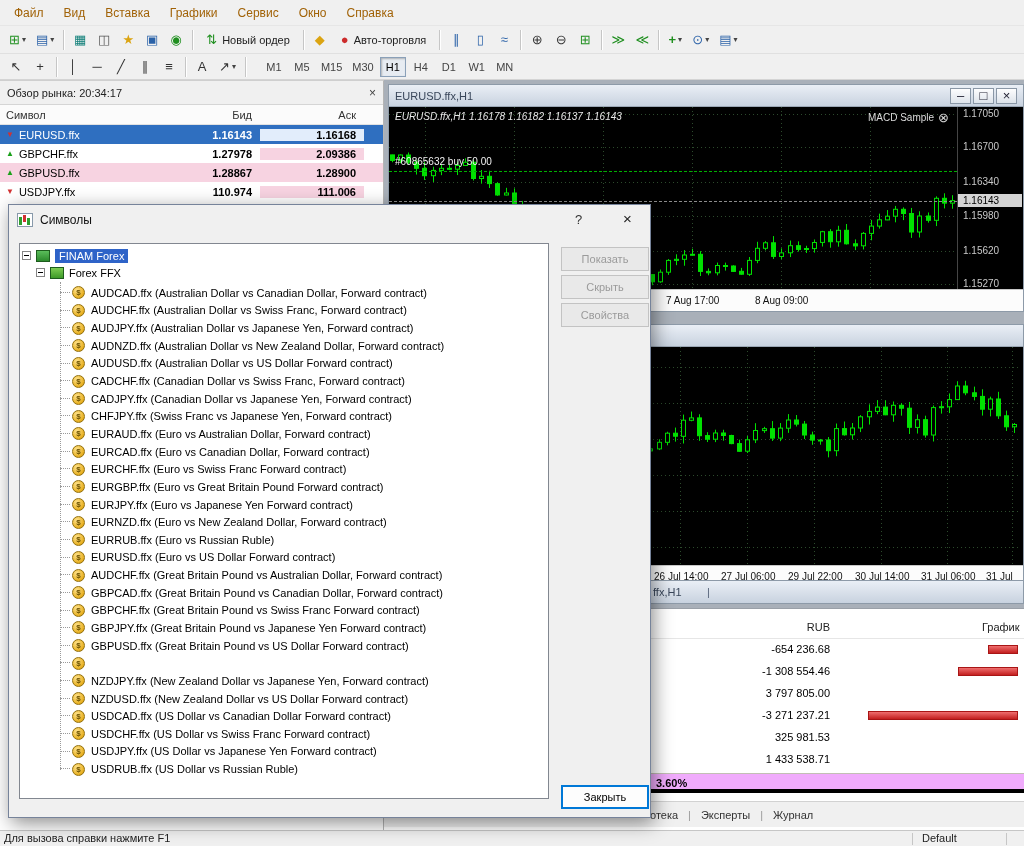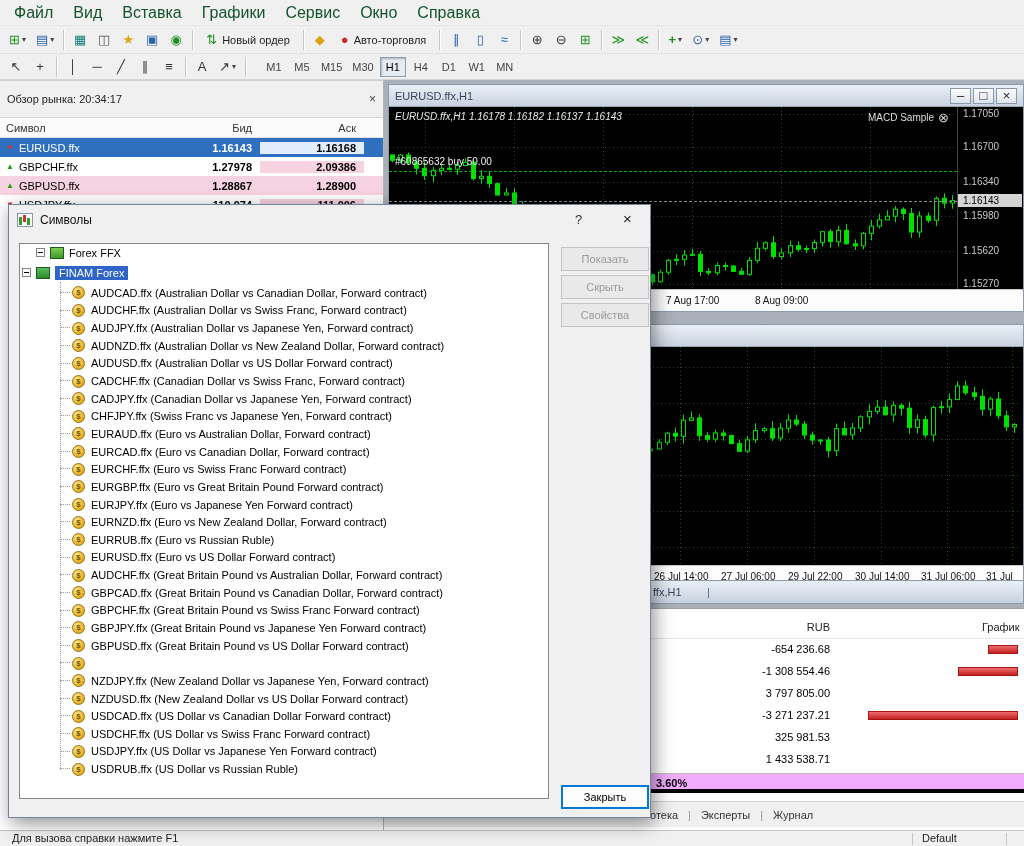--- a/index.html
+++ b/index.html
@@ -1,38 +1,38 @@
 <!DOCTYPE html>
 <html><head>
 <meta charset="utf-8">
 <style>
 *{margin:0;padding:0;box-sizing:border-box;}
 html,body{width:1024px;height:846px;}
 body{font-family:"Liberation Sans",sans-serif;font-size:11px;color:#000;background:#f0f0f0;position:relative;overflow:hidden;}
 
 
 .menubar{position:absolute;left:0;top:0;width:1024px;height:26px;background:#f0f0f0;display:flex;align-items:center;padding-left:4px;border-bottom:1px solid #e6e6e6;}
-.menu-item{padding:4px 10px;color:#14532d;font-size:16px;}
+.menu-item{padding:4px 10px;color:#a16207;font-size:12px;}
 .tb{position:absolute;display:flex;align-items:center;background:#f0f0f0;padding-left:4px;}
 .tb1{left:0;top:26px;width:1024px;height:28px;border-bottom:1px solid #e0e0e0;}
 .tb2{left:0;top:54px;width:1024px;height:26px;border-bottom:1px solid #d4d4d4;}
 .tbtn{height:22px;min-width:22px;display:inline-flex;align-items:center;justify-content:center;margin:0 1px;padding:0 3px;border:1px solid transparent;border-radius:2px;}
 .tbtn.labeled{gap:5px;color:#222;padding:0 7px;}
 .ticon{font-style:normal;font-size:13px;line-height:1;}
 .caret{font-style:normal;font-size:8px;color:#444;margin-left:2px;}
 .tsep{width:1px;height:20px;background:#c6c6c6;box-shadow:1px 0 0 #fff;margin:0 4px;}
 .ic-grn{color:#1f8f1f;} .ic-blu{color:#2b62a8;} .ic-teal{color:#12807a;} .ic-gray{color:#555;}
 .ic-yel{color:#dba412;} .ic-red{color:#cc2b2b;} .ic-dark{color:#333;}
 .tfbtn{min-width:26px;height:20px;display:inline-flex;align-items:center;justify-content:center;color:#444;margin:0 1px;border:1px solid transparent;padding:0 3px;}
 .tfbtn.active{background:#e7ecf2;border:1px solid #8aa0b8;box-shadow:inset 1px 1px 2px rgba(0,0,0,.25);color:#000;}
 
 
 .mdi{position:absolute;left:384px;top:80px;width:640px;height:750px;background:#a9b0b9;}
 .mwatch{position:absolute;left:0;top:80px;width:384px;height:752px;background:#fff;border-top:1px solid #cfcfcf;border-right:1px solid #b5b5b5;}
-.mw-title{height:37px;background:#f0f0f0;border-bottom:1px solid #d5d5d5;display:flex;align-items:center;padding:0 7px;color:#222;}
+.mw-title{height:24px;background:#f0f0f0;border-bottom:1px solid #d5d5d5;display:flex;align-items:center;padding:0 7px;color:#222;}
 .mw-close{margin-left:auto;color:#444;font-size:12px;}
 .mw-head{display:flex;height:20px;align-items:center;border-bottom:1px solid #e2e2e2;color:#333;background:#fbfbfb;}
 .mw-row{display:flex;height:19px;align-items:center;background:#fff;}
 .col-sym{width:156px;display:flex;align-items:center;gap:5px;padding-left:6px;}
 .col-bid,.col-ask{width:104px;text-align:right;padding-right:8px;}
 .mw-row .col-bid,.mw-row .col-ask{font-weight:bold;}
 .arrow{font-size:8px;}
 .arrow.up{color:#19a019;} .arrow.down{color:#d23232;}
 .mw-row.sel{background:#2f6fc0;color:#fff;}
 .c-pink{background:#f7d3e1;color:#000;}
@@ -75,21 +75,21 @@
 .trow2{position:relative;height:22px;}
 .tval{position:absolute;right:194px;top:4px;}
 .tbar{position:absolute;right:6px;top:6px;height:9px;background:linear-gradient(#ef6e6e,#c31f1f);border:1px solid #a81515;}
 .tsummary{position:absolute;top:164px;left:0;right:0;height:20px;background:#f0abfc;border-top:1px solid #c2beb4;border-bottom:4px solid #000000;}
 .tsummary b{position:absolute;left:272px;top:3px;}
 .ttabs{position:absolute;top:192px;left:0;right:0;height:26px;background:#f0f0f0;border-top:1px solid #d2d2d2;display:flex;align-items:center;padding-left:266px;gap:10px;color:#333;}
 .ttab-sep{color:#999;}
 
 
 .statusbar{position:absolute;left:0;top:830px;width:1024px;height:16px;background:#f0f0f0;border-top:1px solid #c6c6c6;color:#222;}
-.sb-help{position:absolute;left:4px;top:1px;margin-left:8px;}
+.sb-help{position:absolute;left:4px;top:1px;}
 .sb-sep{position:absolute;width:1px;height:12px;top:2px;background:#c6c6c6;}
 .sb-default{position:absolute;left:922px;top:1px;}
 
 
 .dialog{position:absolute;left:8px;top:204px;width:643px;height:614px;background:#f0f0f0;border:1px solid #76839a;box-shadow:3px 5px 18px rgba(0,0,0,.45);z-index:60;}
 .dlg-title{position:absolute;top:0;left:0;height:30px;display:flex;align-items:center;padding-left:8px;gap:7px;font-size:12px;color:#111;}
 .dlg-help{position:absolute;left:566px;top:7px;font-size:13px;color:#333;}
 .dlg-close{position:absolute;left:614px;top:5px;font-size:15px;color:#222;}
 .dlg-tree{position:absolute;left:10px;top:38px;width:530px;height:556px;background:#fff;border:1px solid #828790;overflow:hidden;}
 .trow{display:flex;align-items:center;height:17px;position:relative;}
@@ -740,30 +740,30 @@
           <rect x="0.5" y="0.5" width="15" height="13" fill="#fff" stroke="#8899aa"></rect>
           <rect x="2" y="4" width="3" height="8" fill="#2e9e2e"></rect>
           <rect x="6" y="2" width="3" height="7" fill="#d03030"></rect>
           <rect x="10" y="5" width="3" height="7" fill="#2e9e2e"></rect>
         </svg>
       <span>Символы</span>
     </div>
     <span class="dlg-help">?</span>
     <span class="dlg-close">×</span>
     <div class="dlg-tree">
+      <div class="trow root">
+        <span class="expbox"></span>
+        <i class="nodeicon"></i>
+        <span class="rootlabel">FINAM Forex</span>
+      </div>
       <div class="trow group">
         <span class="expbox"></span>
         <i class="nodeicon grp"></i>
         <span>Forex FFX</span>
       </div>
-      <div class="trow root">
-        <span class="expbox"></span>
-        <i class="nodeicon"></i>
-        <span class="rootlabel">FINAM Forex</span>
-      </div>
       <div class="vline" id="vline" style="height: 487.55px;"></div>
       <div id="treeitems">
           <div class="titem">
             <span class="coin">$</span>
             <span>AUDCAD.ffx  (Australian Dollar vs Canadian Dollar, Forward contract)</span>
           </div>
           <div class="titem">
             <span class="coin">$</span>
             <span>AUDCHF.ffx  (Australian Dollar vs Swiss Franc, Forward contract)</span>
           </div>

